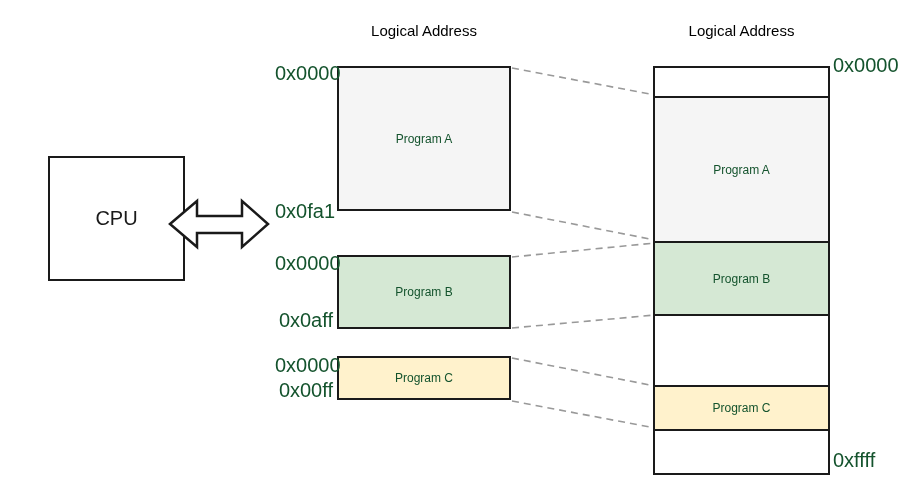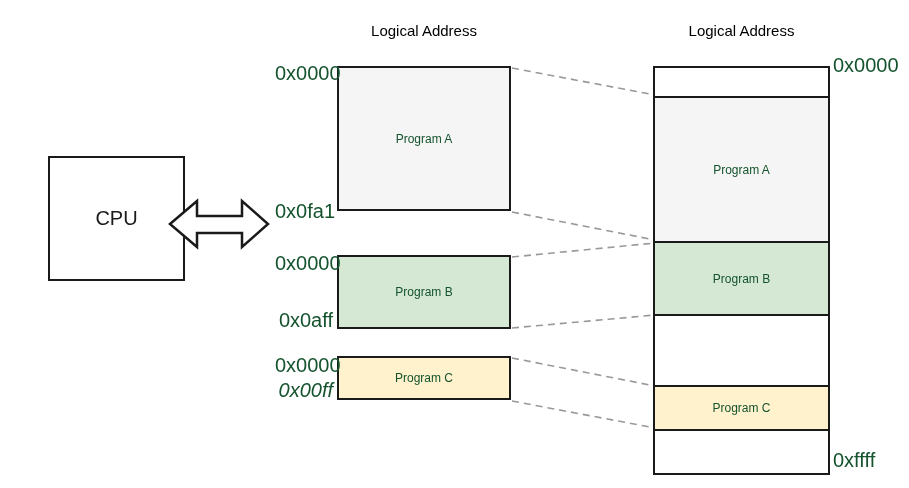--- a/index.html
+++ b/index.html
@@ -27,21 +27,21 @@
   #logical-box-a{top:66px;height:145px;background:#f5f5f5;}
   #logical-box-b{top:255px;height:74px;background:#d5e8d4;}
   #logical-box-c{top:356px;height:44px;background:#fff2cc;}
   .prog-label{font-size:12px;color:#14532d;white-space:nowrap;}
   .addr-label{
     position:absolute;font-size:20px;color:#14532d;line-height:16px;white-space:nowrap;
   }
   .addr-left{left:275px;width:58px;text-align:right;}
   #addr-a-start{top:65px;} #addr-a-end{top:203px;}
   #addr-b-start{top:255px;} #addr-b-end{top:312px;}
-  #addr-c-start{top:357px;} #addr-c-end{top:382px;font-style:italic;}
+  #addr-c-start{top:357px;} #addr-c-end{top:382px;}
   #addr-phys-start{left:833px;top:57px;text-align:left;}
   #addr-phys-end{left:833px;top:452px;text-align:left;}
   #physical-column{
     position:absolute;left:653px;top:66px;width:177px;height:409px;
     border:2px solid #1a1a1a;box-sizing:border-box;background:#fff;
     display:flex;flex-direction:column;
   }
   .pseg{
     box-sizing:border-box;display:flex;align-items:center;justify-content:center;
     flex:0 0 auto;

